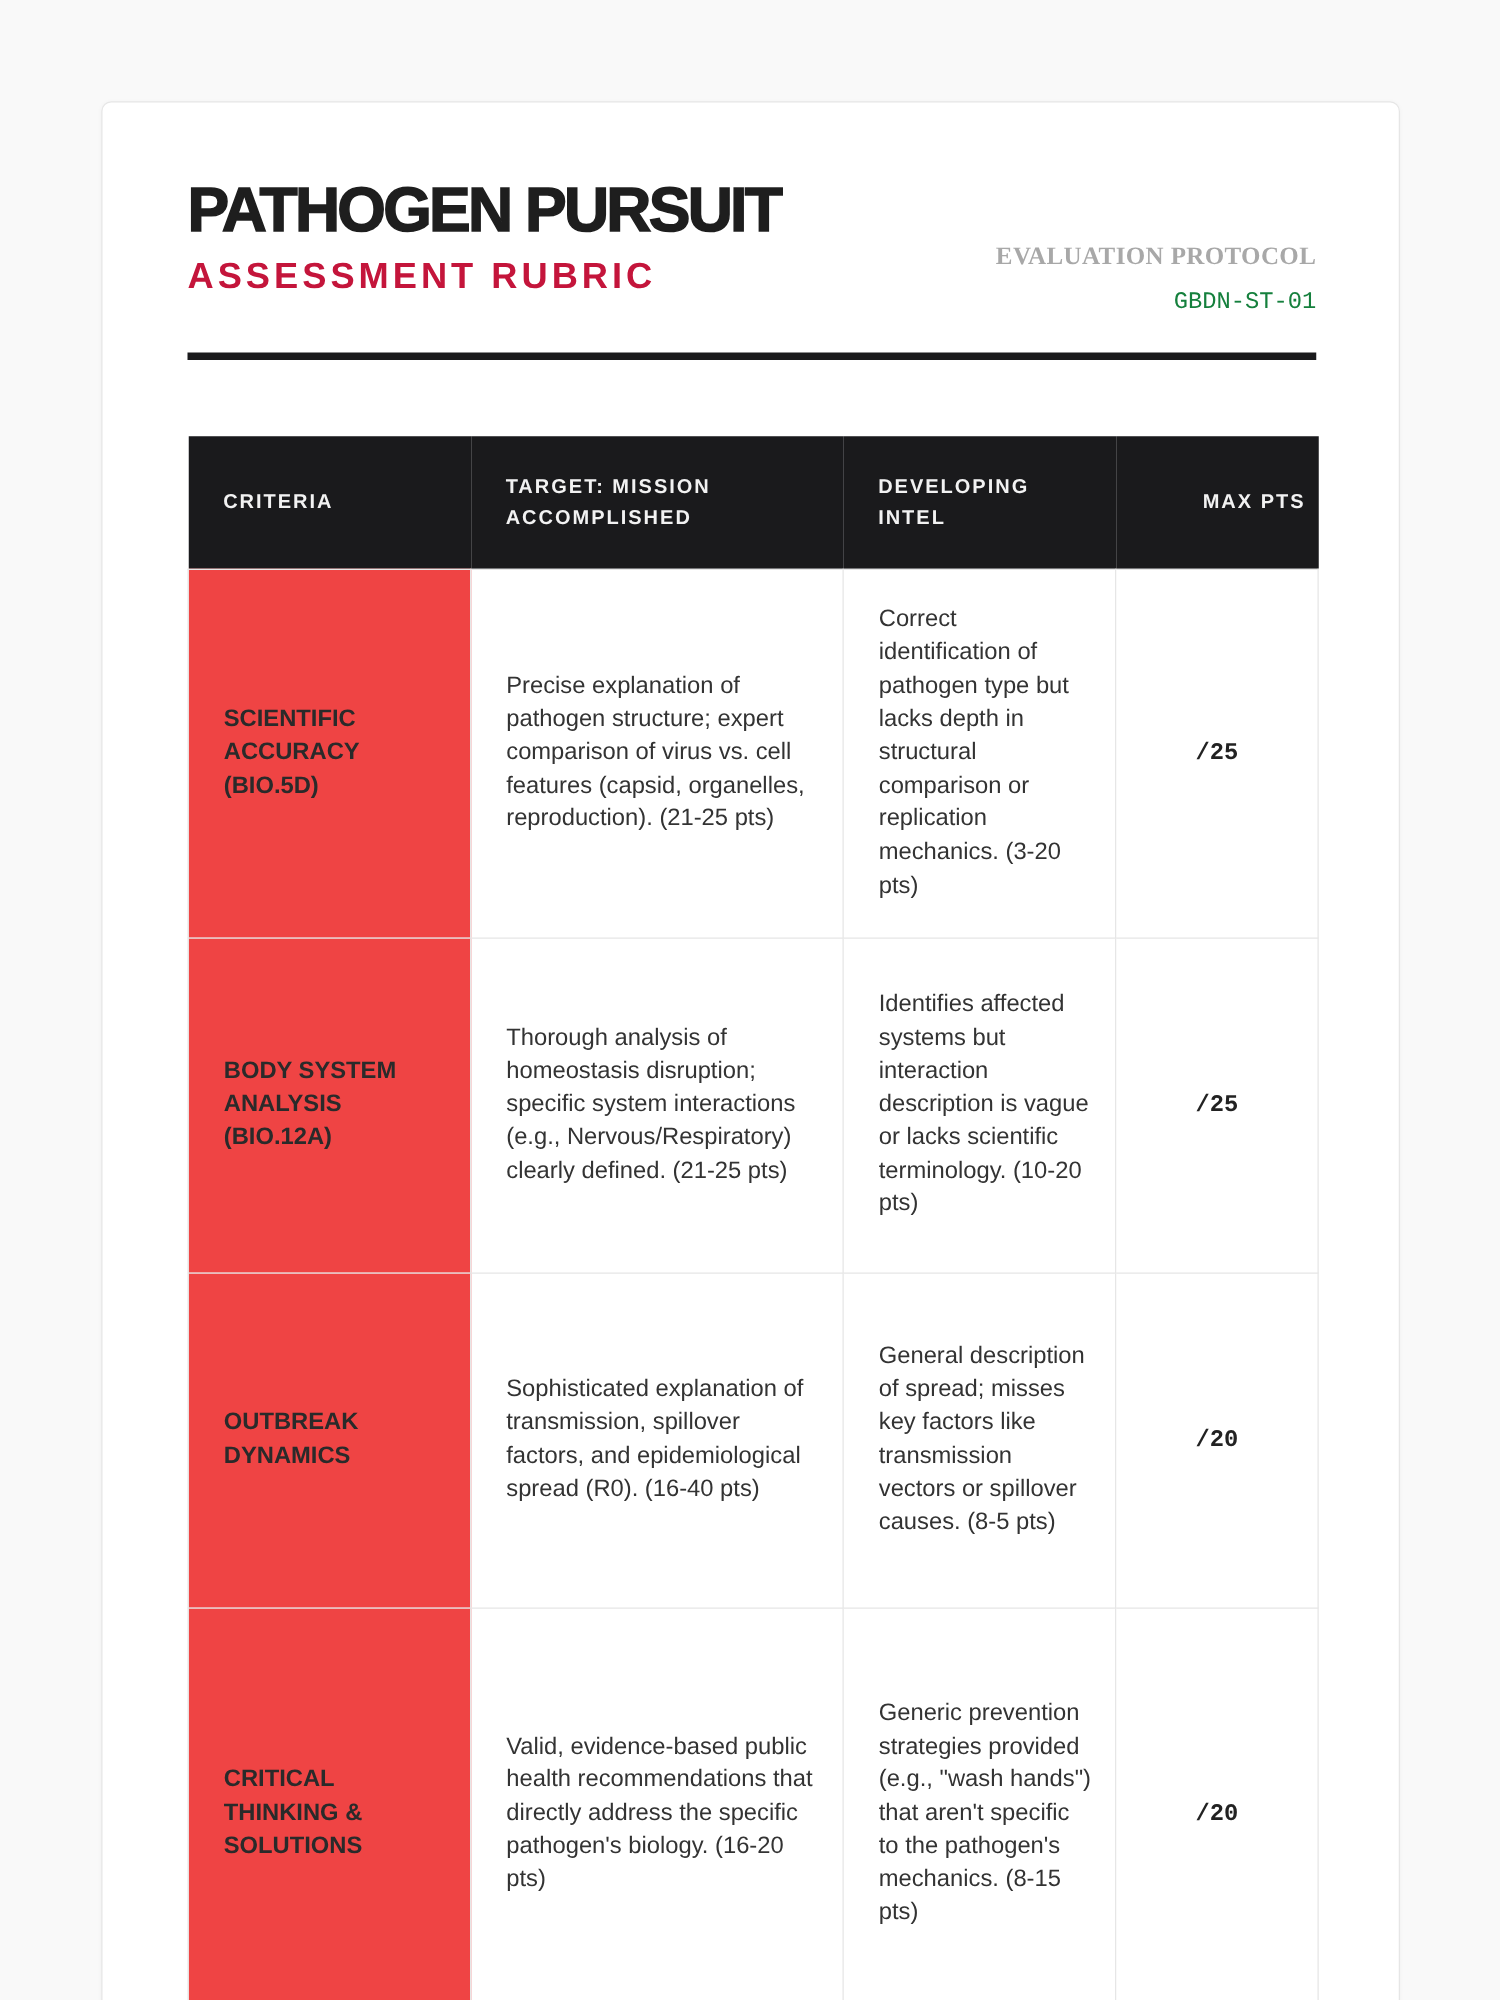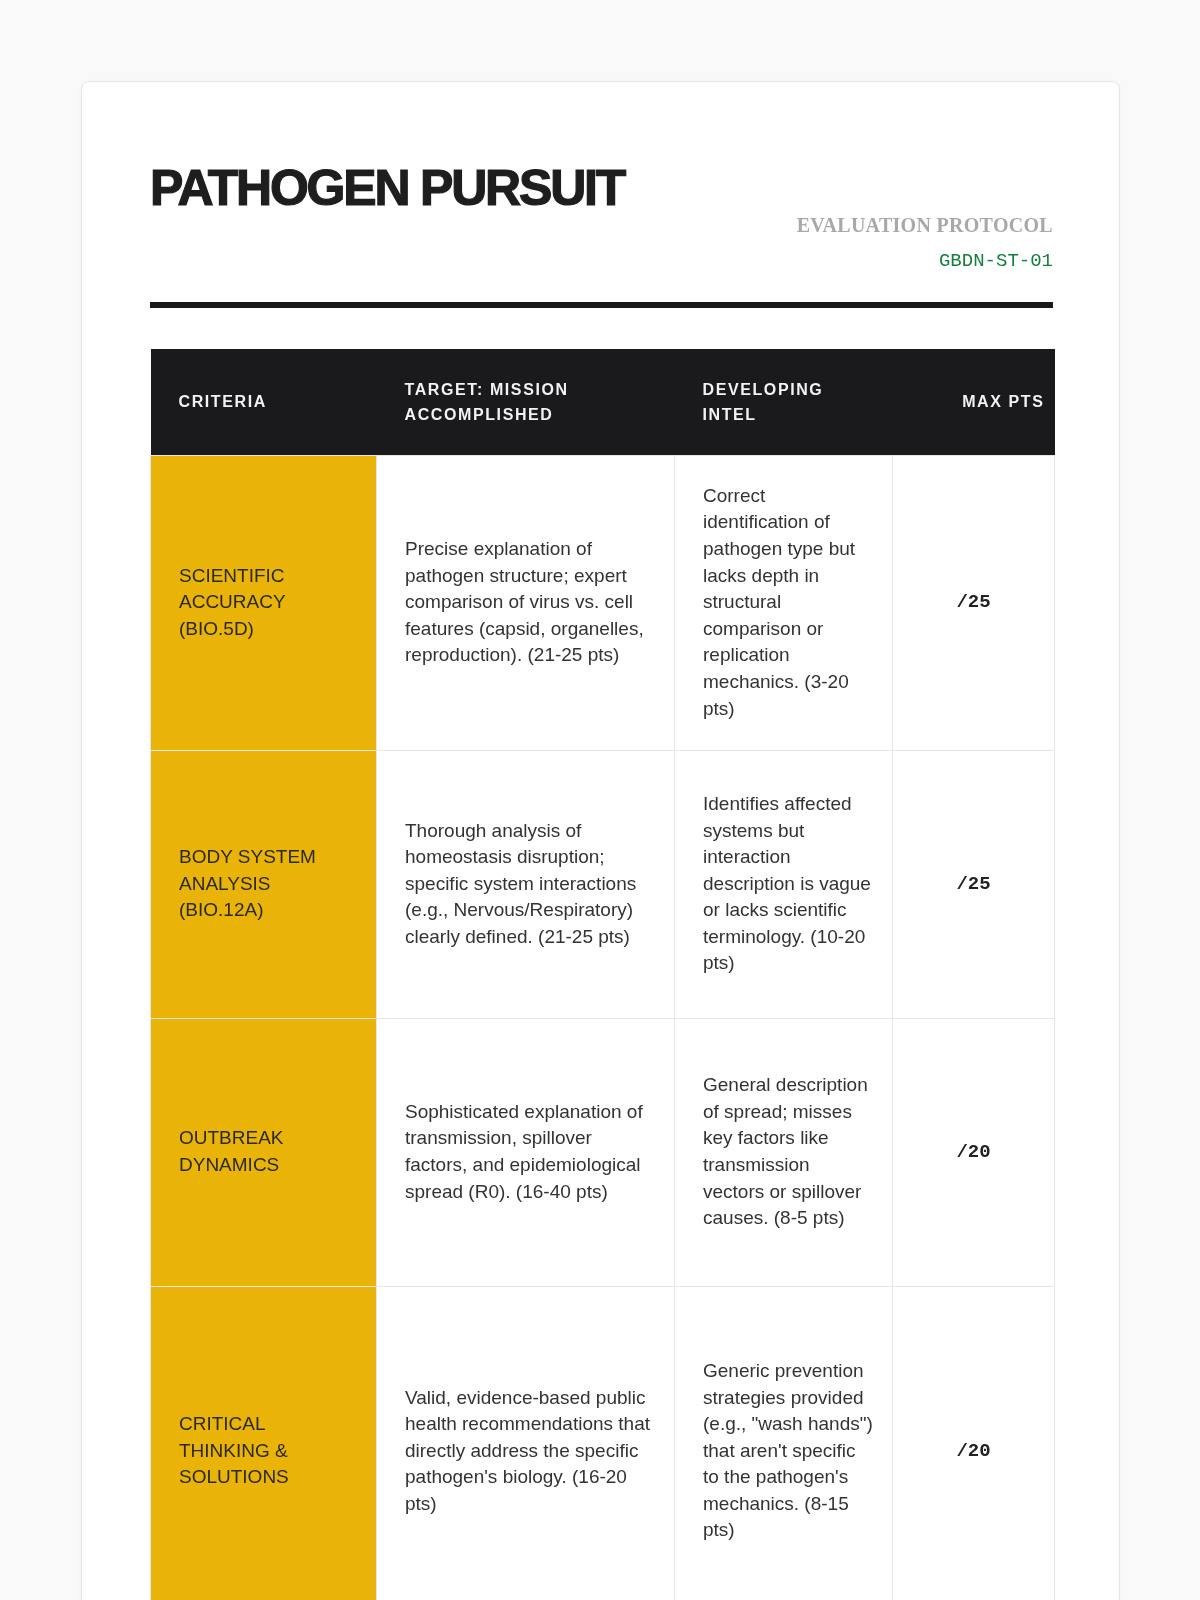--- a/index.html
+++ b/index.html
@@ -14,21 +14,21 @@
     position: absolute;
     left: 81px; top: 81px;
     width: 1039px; height: 1600px;
     background: #ffffff;
     border: 1px solid #e6e6e6;
     border-radius: 8px;
     box-shadow: 0 1px 4px rgba(0,0,0,0.04);
   }
   .header {
     position: absolute;
-    left: 68px; top: 82px;
+    left: 68px; top: 62px;
     width: 903px; height: 148px;
   }
   .title {
     position: absolute; left: 0; top: 0;
     font-family: "Liberation Sans", sans-serif;
     font-weight: 900;
     font-size: 50px;
     letter-spacing: -2.2px;
     color: #1e1e1e;
     line-height: 48px;
@@ -90,22 +90,22 @@
   table.rubric th.center { text-align: right; padding: 0 10px; }
   table.rubric td {
     border: 1px solid #e6e6e6;
     vertical-align: middle;
     font-size: 19px;
     line-height: 26.6px;
     color: #333;
     padding: 26px 18px 26px 28px;
   }
   table.rubric td.criteria {
-    background: #eab308;
-    font-weight: 400;
+    background: #ef4444;
+    font-weight: 700;
     color: #2a2a2a;
   }
   table.rubric td.pts {
     text-align: center;
     font-weight: 700;
     color: #222;
     padding: 0;
     font-family: Liberation Mono, monospace;
   }
   col.c1 { width: 226px; }
@@ -116,20 +116,21 @@
   tr.r2 td { height: 268px; }
   tr.r3 td { height: 268px; }
   tr.r4 td { height: 330px; }
 </style>
 </head>
 <body>
 
 <div class="card">
   <div class="header">
     <h1 class="title">PATHOGEN PURSUIT</h1>
+    <h2 class="subtitle">ASSESSMENT RUBRIC</h2>
     <div class="protocol">
       <div class="protocol-label">EVALUATION PROTOCOL</div>
       <div class="protocol-code">GBDN-ST-01</div>
     </div>
     <div class="rule"></div>
   </div>
 
   <table class="rubric">
     <colgroup>
       <col class="c1">

